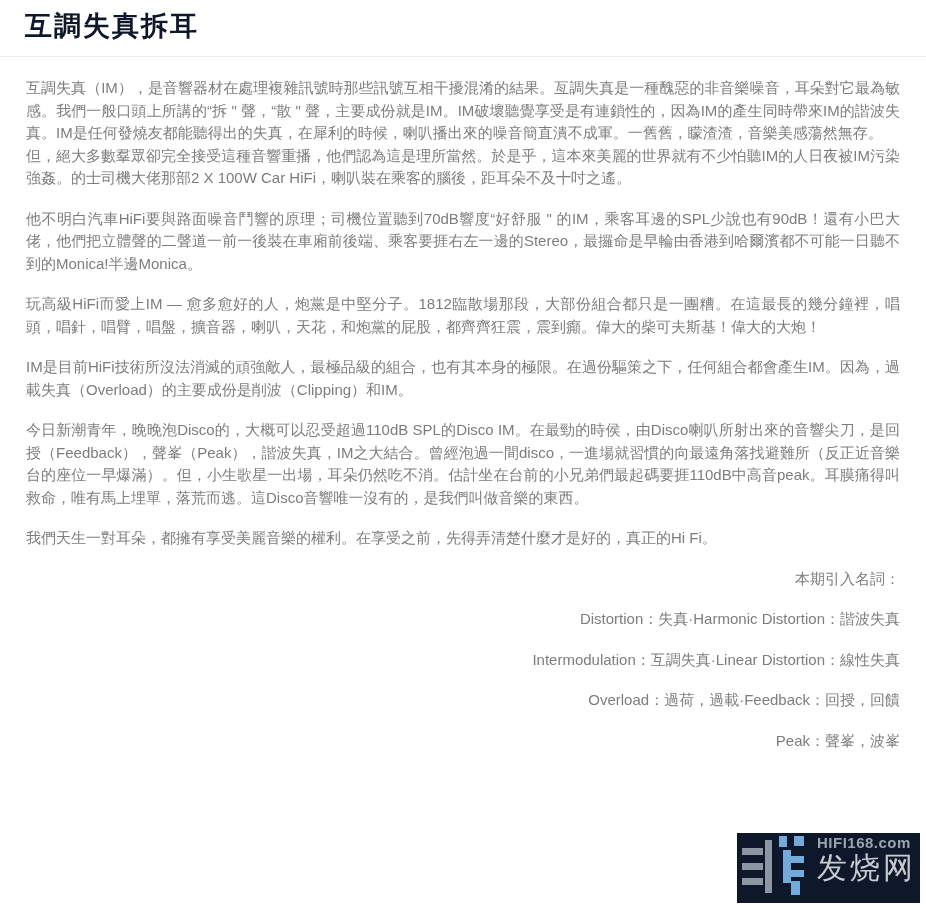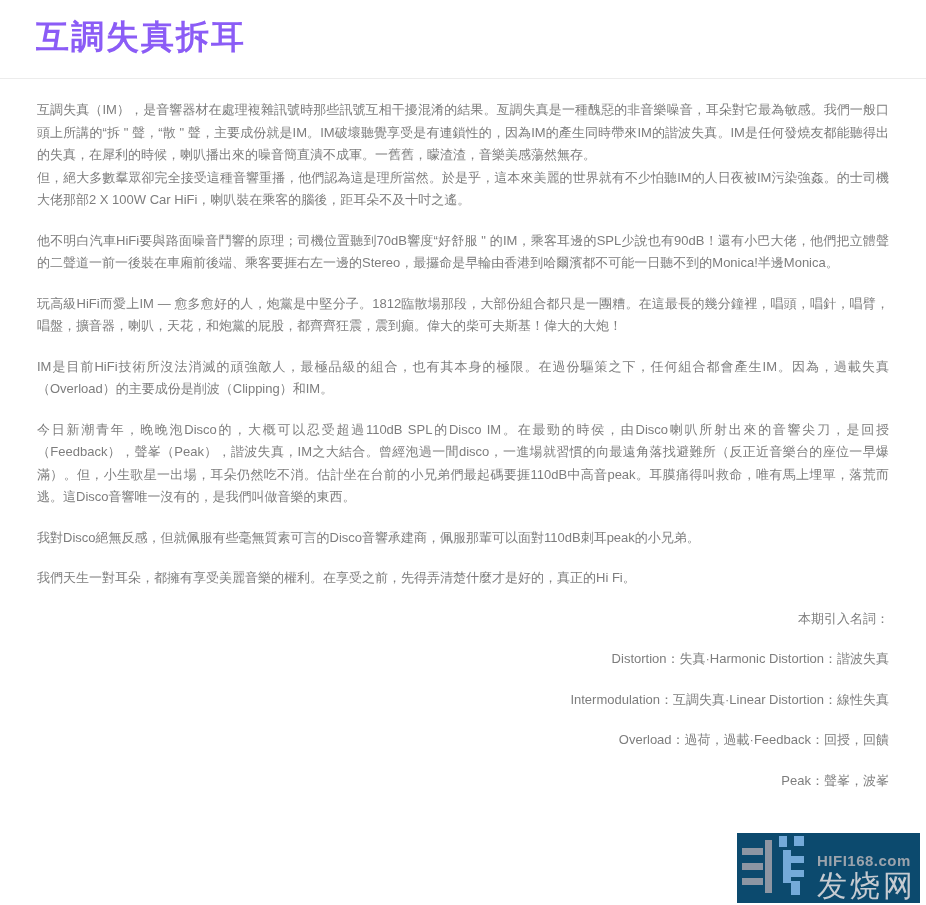--- a/index.html
+++ b/index.html
@@ -12,49 +12,49 @@
     height: 905px;
     position: relative;
     overflow: hidden;
     font-family: "Liberation Sans", "DejaVu Sans", sans-serif;
   }
   .header {
     padding: 10px 25px 14px 25px;
     border-bottom: 1px solid #ececec;
   }
   .page-title {
-    margin: 11px;
-    font-size: 33px;
+    margin: 0;
+    font-size: 27px;
     line-height: 32px;
     font-weight: bold;
-    color: #8b5cf6;
+    color: #0f172a;
     letter-spacing: 2px;
   }
   .content {
     padding: 2px 25px 0 25px;
   }
   .para {
     color: #7d7d7d;
-    font-size: 13px;
+    font-size: 15px;
     line-height: 22.5px;
-    margin: 18px 12px;
+    margin: 18px 1px;
     white-space: pre-line;
     text-align: justify;
   }
   .glossary {
     text-align: right;
   }
   .watermark {
     position: absolute;
     right: 6px;
     bottom: 2px;
     display: flex;
-    align-items: flex-end;
+    align-items: flex-start;
     gap: 12px;
-    background: #0c4a6e;
+    background: #0f172a;
     padding: 2px 4px;
   }
   .logo-mark { width: 64px; height: 66px; }
   .logo-text { display: flex; flex-direction: column; line-height: 1; }
   .site-domain {
     font-size: 15px;
     font-weight: bold;
     color: #9ba3ac;
     letter-spacing: 0.5px;
     margin-bottom: 3px;
@@ -73,21 +73,20 @@
   <h1 class="page-title">互調失真拆耳</h1>
 </div>
 
 <div class="content">
   <p class="para">互調失真（IM），是音響器材在處理複雜訊號時那些訊號互相干擾混淆的結果。亙調失真是一種醜惡的非音樂噪音，耳朵對它最為敏感。我們一般口頭上所講的“拆 " 聲，“散 " 聲，主要成份就是IM。IM破壞聽覺享受是有連鎖性的，因為IM的產生同時帶來IM的諧波失真。IM是任何發燒友都能聽得出的失真，在犀利的時候，喇叭播出來的噪音簡直潰不成軍。一舊舊，矇渣渣，音樂美感蕩然無存。
 但，絕大多數羣眾卻完全接受這種音響重播，他們認為這是理所當然。於是乎，這本來美麗的世界就有不少怕聽IM的人日夜被IM污染強姦。的士司機大佬那部2 X 100W Car HiFi，喇叭裝在乘客的腦後，距耳朵不及十吋之遙。</p>
   <p class="para">他不明白汽車HiFi要與路面噪音鬥響的原理；司機位置聽到70dB響度“好舒服 " 的IM，乘客耳邊的SPL少說也有90dB！還有小巴大佬，他們把立體聲的二聲道一前一後裝在車廂前後端、乘客要捱右左一邊的Stereo，最攞命是早輪由香港到哈爾濱都不可能一日聽不到的Monica!半邊Monica。</p>
   <p class="para">玩高級HiFi而愛上IM — 愈多愈好的人，炮黨是中堅分子。1812臨散場那段，大部份組合都只是一團糟。在這最長的幾分鐘裡，唱頭，唱針，唱臂，唱盤，擴音器，喇叭，天花，和炮黨的屁股，都齊齊狂震，震到癲。偉大的柴可夫斯基！偉大的大炮！</p>
   <p class="para">IM是目前HiFi技術所沒法消滅的頑強敵人，最極品級的組合，也有其本身的極限。在過份驅策之下，任何組合都會產生IM。因為，過載失真（Overload）的主要成份是削波（Clipping）和IM。</p>
   <p class="para">今日新潮青年，晚晚泡Disco的，大概可以忍受超過110dB SPL的Disco IM。在最勁的時侯，由Disco喇叭所射出來的音響尖刀，是回授（Feedback），聲峯（Peak），諧波失真，IM之大結合。曾經泡過一間disco，一進場就習慣的向最遠角落找避難所（反正近音樂台的座位一早爆滿）。但，小生歌星一出場，耳朵仍然吃不消。估計坐在台前的小兄弟們最起碼要捱110dB中高音peak。耳膜痛得叫救命，唯有馬上埋單，落荒而逃。這Disco音響唯一沒有的，是我們叫做音樂的東西。</p>
-  <p class="para">我對Disco絕無反感，但就佩服有些毫無質素可言的Disco音響承建商，佩服那輩可以面對110dB刺耳peak的小兄弟。</p>
   <p class="para">我們天生一對耳朵，都擁有享受美麗音樂的權利。在享受之前，先得弄清楚什麼才是好的，真正的Hi Fi。</p>
   <p class="para glossary">本期引入名詞：</p>
   <p class="para glossary">Distortion：失真·Harmonic Distortion：諧波失真</p>
   <p class="para glossary">Intermodulation：互調失真·Linear Distortion：線性失真</p>
   <p class="para glossary">Overload：過荷，過載·Feedback：回授，回饋</p>
   <p class="para glossary">Peak：聲峯，波峯</p>
 </div>
 
 <div class="watermark">
   <svg class="logo-mark" viewBox="0 0 64 66" xmlns="http://www.w3.org/2000/svg">

